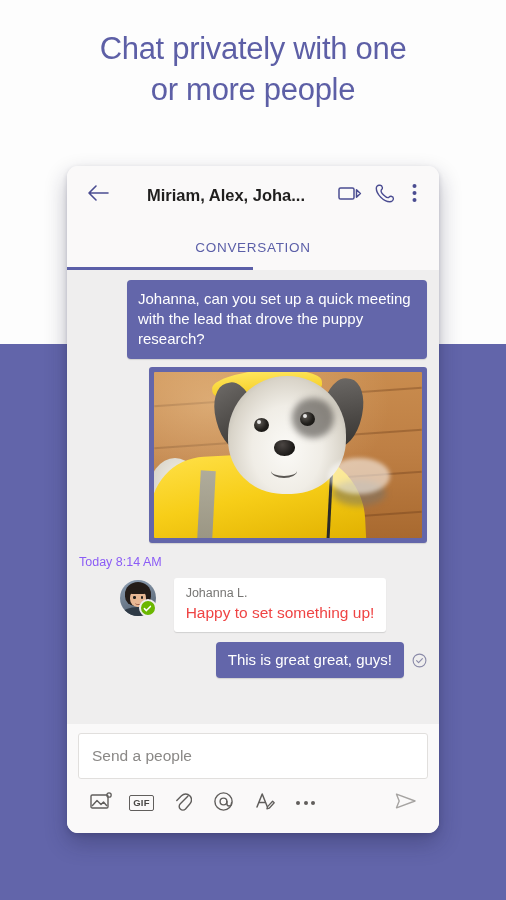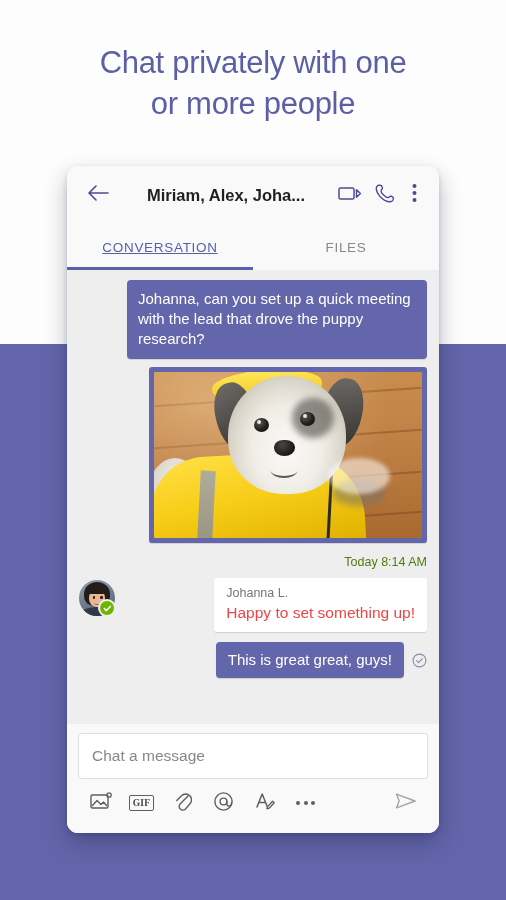--- a/index.html
+++ b/index.html
@@ -25,21 +25,21 @@
   .bg-bottom {
     position: absolute;
     left: 0; top: 344px;
     width: 506px; height: 556px;
     background: #6265AA;
   }
 
   
   .headline {
     position: absolute;
-    left: 0; top: 42px;
+    left: 0; top: 28px;
     width: 506px;
     text-align: center;
     color: #5D5FA6;
     font-size: 31px;
     line-height: 41px;
     font-weight: 400;
     letter-spacing: -0.3px;
   }
   .headline div { white-space: nowrap; }
 
@@ -97,41 +97,41 @@
   }
   .tab {
     flex: 1 1 50%;
     display: flex;
     align-items: center;
     justify-content: center;
     font-size: 13.5px;
     letter-spacing: 0.7px;
     color: #8A8886;
   }
-  .tab.active { color: #5B5FA8; text-decoration: underline; }
+  .tab.active { color: #5B5FA8; }
   .tab-underline {
     position: absolute;
     left: 0; bottom: 0;
     width: 50%;
     height: 3px;
     background: #5B5FA8;
   }
 
   
   .conversation {
     flex: 1 1 auto;
     background: #EFEEEE;
     padding: 10px 12px 4px 12px;
     overflow: hidden;
     position: relative;
   }
 
   .row { display: flex; margin-bottom: 8px; }
   .row.right { justify-content: flex-end; }
-  .row.left  { justify-content: space-between; gap: 9px; }
+  .row.left  { justify-content: center; gap: 9px; }
 
   .bubble-out {
     background: #6366AA;
     color: #FFFFFF;
     border-radius: 4px;
     padding: 9px 11px 10px 11px;
     font-size: 15px;
     line-height: 20px;
     max-width: 278px;
     box-shadow: 0 1px 1px rgba(0,0,0,0.12);
@@ -272,23 +272,23 @@
   .fur-left {
     position: absolute;
     left: -6px; bottom: 8px;
     width: 54px; height: 72px;
     border-radius: 50%;
     background: radial-gradient(ellipse at 60% 40%, #F7F5EF 0%, #DBD7CC 60%, rgba(219,215,204,0) 100%);
   }
 
   
   .timestamp {
-    text-align: right;
+    text-align: left;
     font-size: 12.5px;
-    color: #4d7c0f;
+    color: #8b5cf6;
     margin: 12px 0 9px 0;
   }
 
   
   .row.incoming { align-items: flex-start; margin-bottom: 10px; }
   .avatar-wrap {
     position: relative;
     width: 36px; height: 36px;
     flex: 0 0 36px;
     margin-right: 9px;
@@ -401,21 +401,20 @@
   .tool.spacer { flex: 1 1 auto; width: auto; }
   .gif-box {
     border: 1.6px solid #605E5C;
     border-radius: 2px;
     font-size: 9.5px;
     font-weight: bold;
     color: #484644;
     padding: 2px 3px;
     letter-spacing: 0.2px;
     line-height: 10px;
-    font-family: Liberation Serif, serif;
   }
   .dots-more {
     display: flex; gap: 3.5px; align-items: center;
   }
   .dots-more span {
     width: 4px; height: 4px; border-radius: 50%; background: #605E5C;
   }
 </style>
 </head>
 <body>
@@ -461,23 +460,20 @@
           <circle cx="2.5" cy="10" r="2" fill="#4A4C91"></circle>
           <circle cx="2.5" cy="17" r="2" fill="#4A4C91"></circle>
         </svg>
       </span>
     </div>
   </div>
 
   <div class="tabs">
     <div class="tab active">
       <span>CONVERSATION</span>
-    </div>
-    <div class="tab">
-      <span>FILES</span>
     </div>
     <div class="tab-underline"></div>
   </div>
 
   <div class="conversation">
 
     <div class="row right">
       <div class="bubble-out">Johanna, can you set up a quick meeting with the lead that drove the puppy research?</div>
     </div>
 
@@ -549,21 +545,21 @@
           <circle cx="7.5" cy="7.5" r="6.4" fill="none" stroke="#8A8AA8" stroke-width="1.1"></circle>
           <path d="M4.6 7.6 L6.6 9.6 L10.4 5.6" fill="none" stroke="#8A8AA8" stroke-width="1.1" stroke-linecap="round" stroke-linejoin="round"></path>
         </svg>
       </div>
     </div>
 
   </div>
 
   <div class="compose">
     <div class="compose-input">
-      <span>Chat a message</span>
+      <span>Send a people</span>
     </div>
     <div class="compose-tools">
 
       <div class="tool">
         <span>
           <svg width="22" height="18" viewBox="0 0 22 18">
             <rect x="1" y="3" width="17" height="13" rx="1.3" fill="none" stroke="#605E5C" stroke-width="1.4"></rect>
             <path d="M2 14 L7 8.5 L11 12.5 L13.5 10 L17 14" fill="none" stroke="#605E5C" stroke-width="1.4" stroke-linejoin="round"></path>
             <circle cx="19" cy="3" r="2.2" fill="none" stroke="#605E5C" stroke-width="1.3"></circle>
           </svg>

